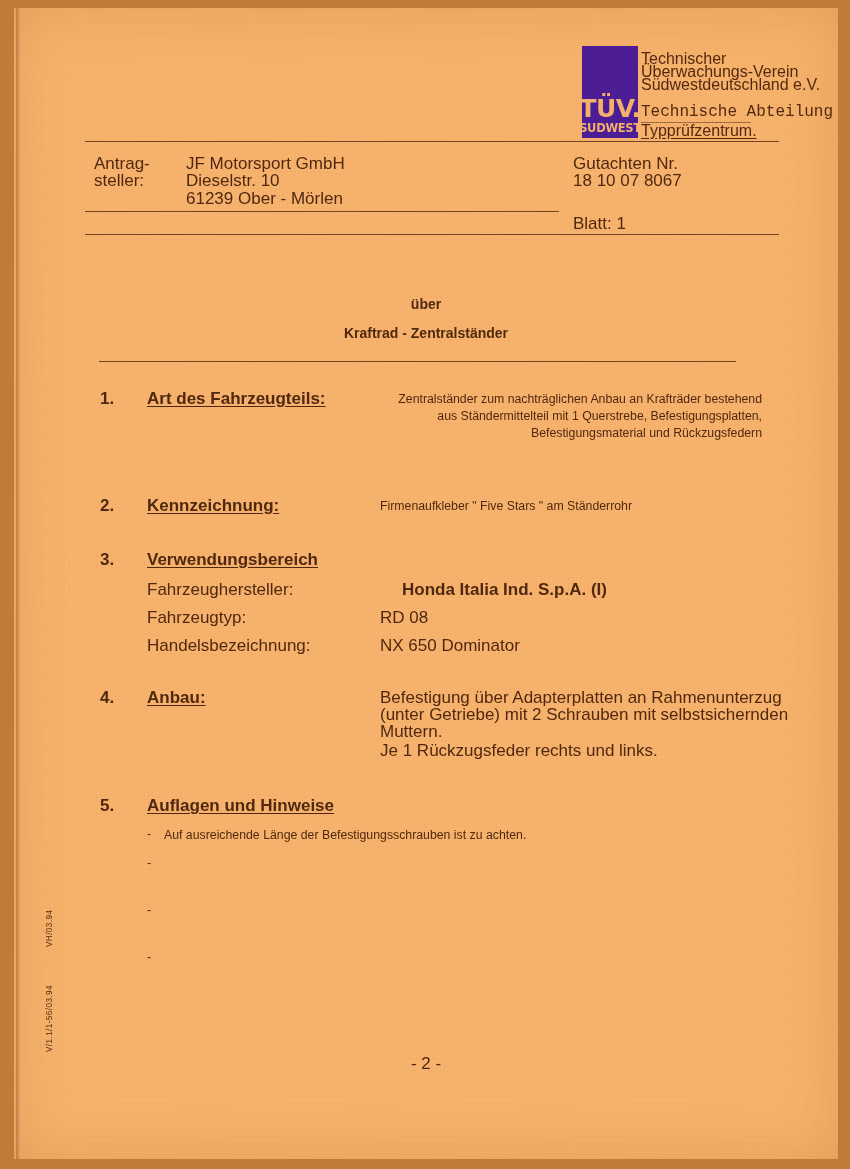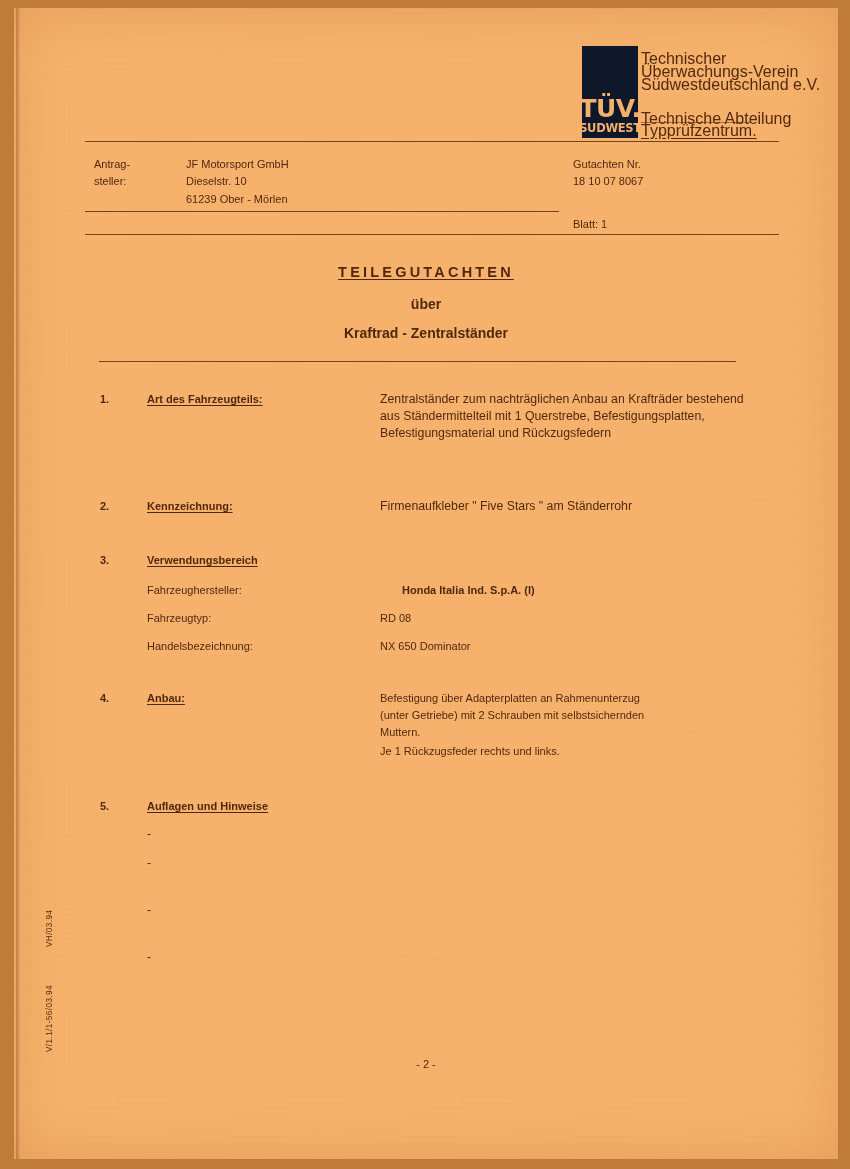--- a/index.html
+++ b/index.html
@@ -55,21 +55,21 @@
   }
   #page {
     position: absolute;
     inset: 0;
     color: #4a2410;
   }
 
   
   .t {
     position: absolute;
-    font-size: 11px;
+    font-size: 17px;
     line-height: 16.5px;
     color: #50280f;
     white-space: pre;
   }
   .tw {           
     position: absolute;
     font-size: 12.3px;
     line-height: 16.8px;
     color: #50280f;
   }
@@ -84,21 +84,21 @@
     opacity: .85;
   }
 
   
   #tuv-logo {
     position: absolute;
     left: 568px;
     top: 38px;
     width: 56px;
     height: 92px;
-    background: #0f172a;
+    background: #4c1d95;
     display: flex;
     flex-direction: column;
     justify-content: flex-end;
     align-items: center;
     overflow: hidden;
   }
   #tuv-logo .tuv-word {
     color: #f3b06a;
     font-family: "DejaVu Sans", sans-serif;
     font-weight: bold;
@@ -153,49 +153,48 @@
 
       <div id="tuv-logo">
         <div class="tuv-word">TÜV.</div>
         <div class="tuv-sub">SUDWEST</div>
       </div>
 
       <div class="logo-line" style="left:627px; top:44px;">Technischer</div>
       <div class="logo-line" style="left:627px; top:57px;">Überwachungs-Verein</div>
       <div class="logo-line" style="left:627px; top:70px;">Südwestdeutschland e.V.</div>
 
-      <div class="logo-line" style="left:627px; top:104px;">Technische Abteilung</div>
+      <div class="logo-line" style="left:627px; top:98px;font-family:Liberation Mono, monospace;">Technische Abteilung</div>
       <div class="logo-line u" style="left:627px; top:116px;">Typprüfzentrum.</div>
       <div class="rule" style="left:627px; top:114px; width:110px; opacity:.55;"></div>
 
       <div class="rule" style="left:71px; top:133px; width:694px;"></div>
       <div class="rule" style="left:71px; top:203px; width:474px;"></div>
       <div class="rule" style="left:545px; top:226px; width:220px;"></div>
       <div class="rule" style="left:71px; top:226px; width:474px;"></div>
 
       <div class="t" style="left:80px; top:148px;">Antrag-</div>
       <div class="t" style="left:80px; top:165px;">steller:</div>
 
       <div class="t" style="left:172px; top:148px;">JF Motorsport GmbH</div>
       <div class="t" style="left:172px; top:165px;">Dieselstr. 10</div>
       <div class="t" style="left:172px; top:183px;">61239 Ober - Mörlen</div>
 
       <div class="t" style="left:559px; top:148px;">Gutachten Nr.</div>
       <div class="t" style="left:559px; top:165px;">18 10 07 8067</div>
       <div class="t" style="left:559px; top:208px;">Blatt: 1</div>
 
-      <div class="t b u" style="left:0; top:256px; width:100%; text-align:center; letter-spacing:3.2px; font-size:14.5px;">TEILEGUTACHTEN</div>
       <div class="t b" style="left:0; top:288px; width:100%; text-align:center; font-size:14px;">über</div>
       <div class="t b" style="left:0; top:317px; width:100%; text-align:center; font-size:14px;">Kraftrad - Zentralständer</div>
 
       <div class="rule" style="left:85px; top:353px; width:637px;"></div>
 
       <div class="t b" style="left:86px; top:383px;">1.</div>
       <div class="t b u" style="left:133px; top:383px;">Art des Fahrzeugteils:</div>
-      <div class="tw" style="left:366px; top:383px; width:368px;">Zentralständer zum nachträglichen Anbau an Krafträder bestehend aus Ständermittelteil mit 1 Querstrebe, Befestigungsplatten, Befestigungsmaterial und Rückzugsfedern</div>
+      <div class="tw" style="left:380px; top:383px; width:368px;text-align:right;">Zentralständer zum nachträglichen Anbau an Krafträder bestehend aus Ständermittelteil mit 1 Querstrebe, Befestigungsplatten, Befestigungsmaterial und Rückzugsfedern</div>
 
       <div class="t b" style="left:86px; top:490px;">2.</div>
       <div class="t b u" style="left:133px; top:490px;">Kennzeichnung:</div>
       <div class="tw" style="left:366px; top:490px; width:380px;">Firmenaufkleber " Five Stars " am Ständerrohr</div>
 
       <div class="t b" style="left:86px; top:544px;">3.</div>
       <div class="t b u" style="left:133px; top:544px;">Verwendungsbereich</div>
 
       <div class="t" style="left:133px; top:574px;">Fahrzeughersteller:</div>
       <div class="t" style="left:388px; top:574px;font-weight:bold;">Honda Italia Ind. S.p.A. (I)</div>
@@ -211,20 +210,21 @@
 
       <div class="t" style="left:366px; top:682px;">Befestigung über Adapterplatten an Rahmenunterzug</div>
       <div class="t" style="left:366px; top:699px;">(unter Getriebe) mit 2 Schrauben mit selbstsichernden</div>
       <div class="t" style="left:366px; top:716px;">Muttern.</div>
       <div class="t" style="left:366px; top:735px;">Je 1 Rückzugsfeder rechts und links.</div>
 
       <div class="t b" style="left:86px; top:790px;">5.</div>
       <div class="t b u" style="left:133px; top:790px;">Auflagen und Hinweise</div>
 
       <div class="bullet-dash" style="left:133px; top:819px;">-</div>
+      <div class="tw" style="left:150px; top:819px; width:580px;">Auf ausreichende Länge der Befestigungsschrauben ist zu achten.</div>
 
       <div class="bullet-dash" style="left:133px; top:848px;">-</div>
 
       <div class="bullet-dash" style="left:133px; top:895px;">-</div>
 
       <div class="bullet-dash" style="left:133px; top:942px;">-</div>
 
       <div class="side-code" style="left:40px; top:930px;">VH/03.94</div>
       <div class="side-code" style="left:40px; top:1035px;">V/1.1/1-56/03.94</div>
 

